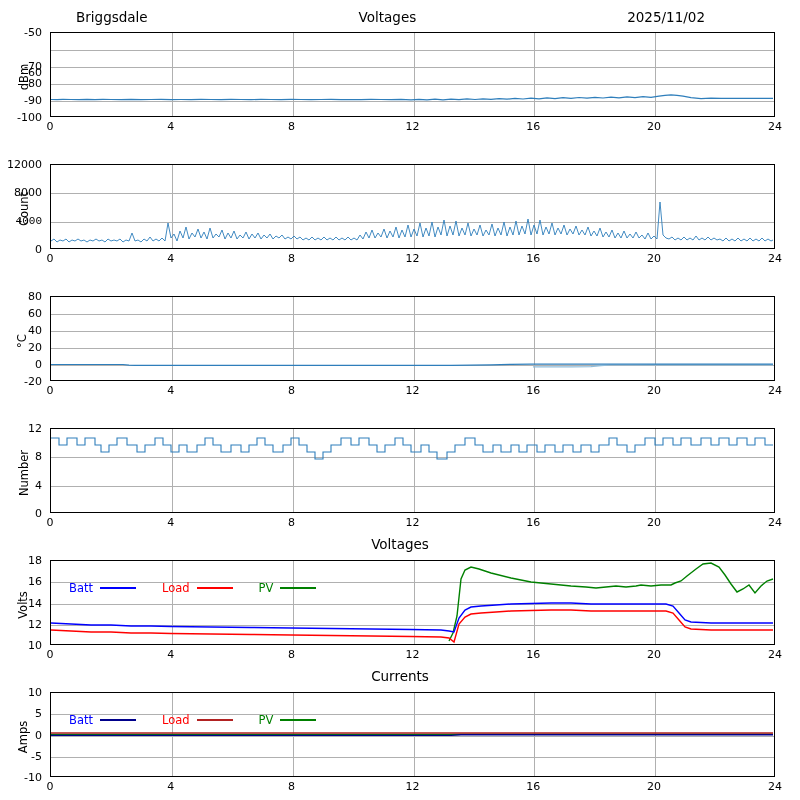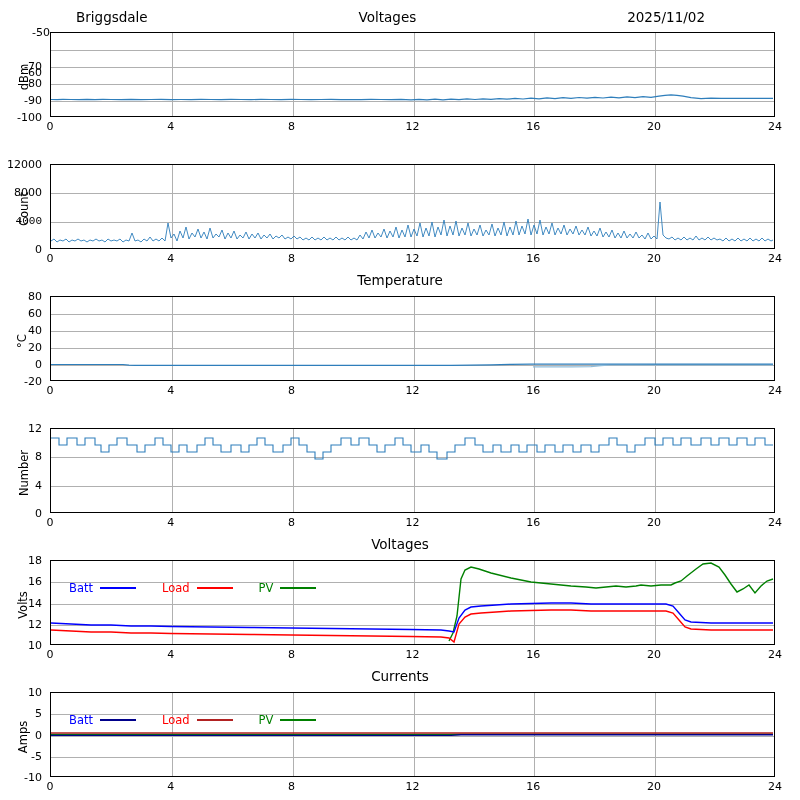--- a/index.html
+++ b/index.html
@@ -123,21 +123,21 @@
 
   <div class="panel" style="top:8px;height:120px;">
     <div class="panel-title-row title-multi">
       <span>Briggsdale</span>
       <span>Voltages</span>
       <span>2025/11/02</span>
     </div>
 
     <div class="ylabel" style="left:-6px;top:62px;width:60px;">dBm</div>
 
-    <div class="ytick" style="top:24px;width:42px;left:8px;">-50</div>
+    <div class="ytick" style="top:24px;width:42px;left:0;">-50</div>
     <div class="ytick" style="top:41px;width:42px;left:0;margin-top:23px;">-60</div>
     <div class="ytick" style="top:58px;width:42px;left:0;">-70</div>
     <div class="ytick" style="top:75px;width:42px;left:0;">-80</div>
     <div class="ytick" style="top:92px;width:42px;left:0;">-90</div>
     <div class="ytick" style="top:109px;width:42px;left:0;">-100</div>
 
     <div class="plot-area" style="left:50px;top:24px;width:725px;height:85px;">
       <div class="gridline-h" style="top:17px;"></div>
       <div class="gridline-h" style="top:34px;"></div>
       <div class="gridline-h" style="top:51px;"></div>
@@ -186,21 +186,20 @@
     <div class="xtick" style="left:50px;top:112px;width:30px;">0</div>
     <div class="xtick" style="left:170.8px;top:112px;width:30px;">4</div>
     <div class="xtick" style="left:291.6px;top:112px;width:30px;">8</div>
     <div class="xtick" style="left:412.5px;top:112px;width:30px;">12</div>
     <div class="xtick" style="left:533.3px;top:112px;width:30px;">16</div>
     <div class="xtick" style="left:654.1px;top:112px;width:30px;">20</div>
     <div class="xtick" style="left:775px;top:112px;width:30px;">24</div>
   </div>
 
   <div class="panel" style="top:272px;height:120px;">
-    <div class="panel-title-row title-center">Temperature</div>
 
     <div class="ylabel" style="left:-8px;top:62px;width:60px;">°C</div>
 
     <div class="ytick" style="top:24px;width:42px;left:0;">80</div>
     <div class="ytick" style="top:41px;width:42px;left:0;">60</div>
     <div class="ytick" style="top:58px;width:42px;left:0;">40</div>
     <div class="ytick" style="top:75px;width:42px;left:0;">20</div>
     <div class="ytick" style="top:92px;width:42px;left:0;">0</div>
     <div class="ytick" style="top:109px;width:42px;left:0;">-20</div>
 

